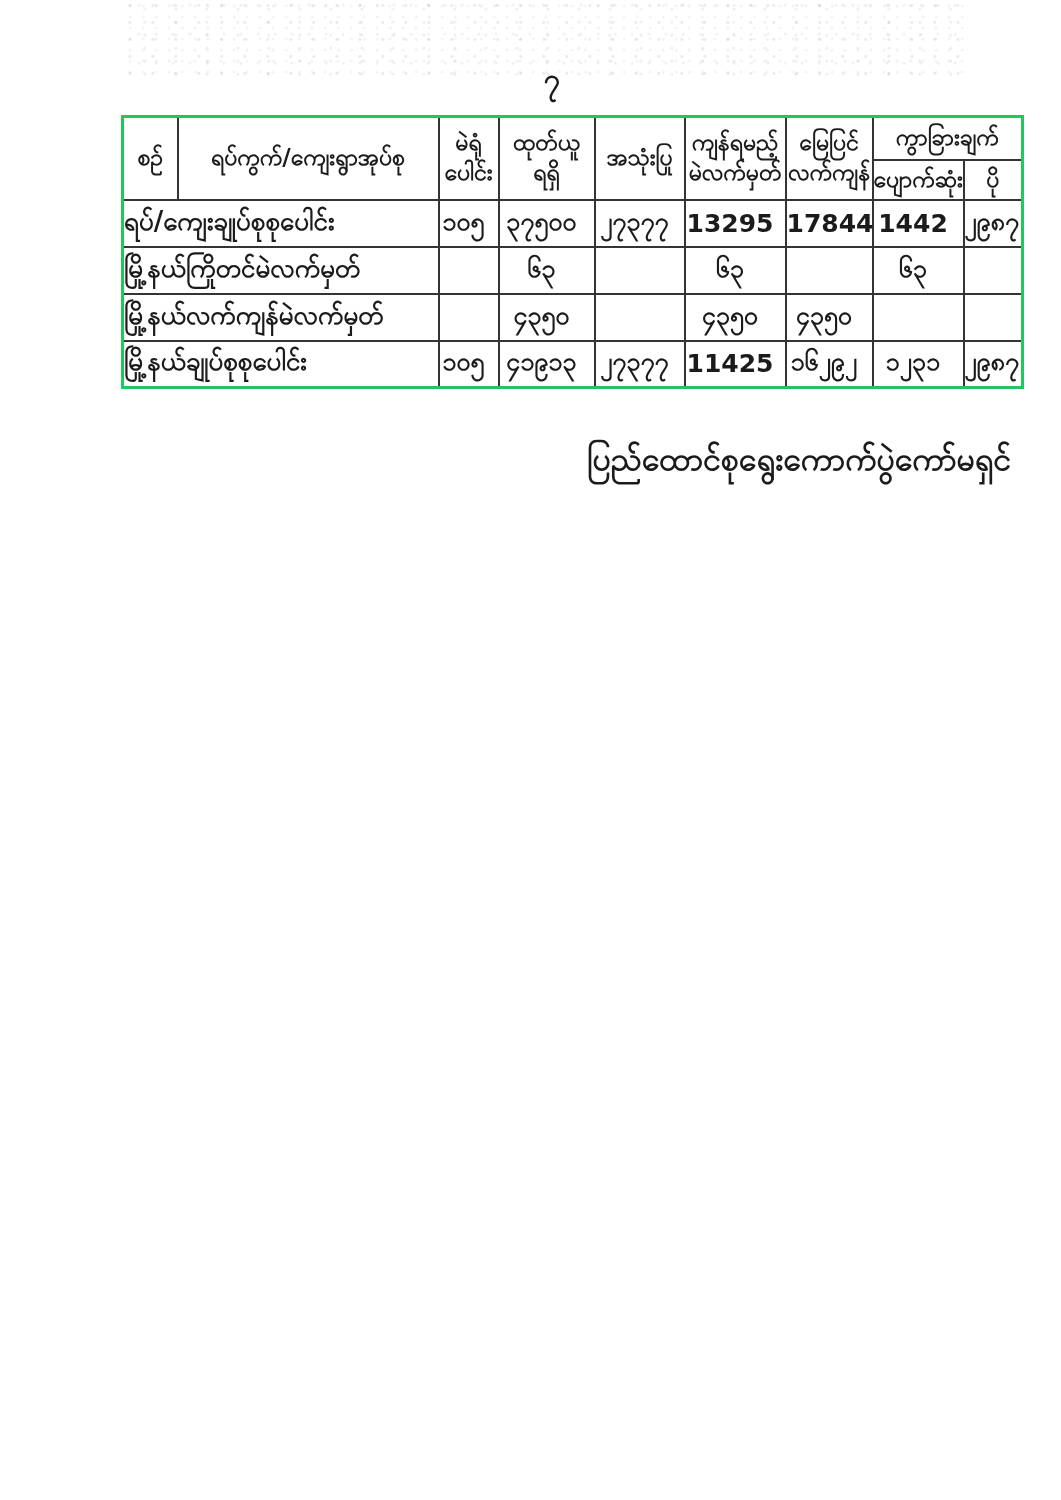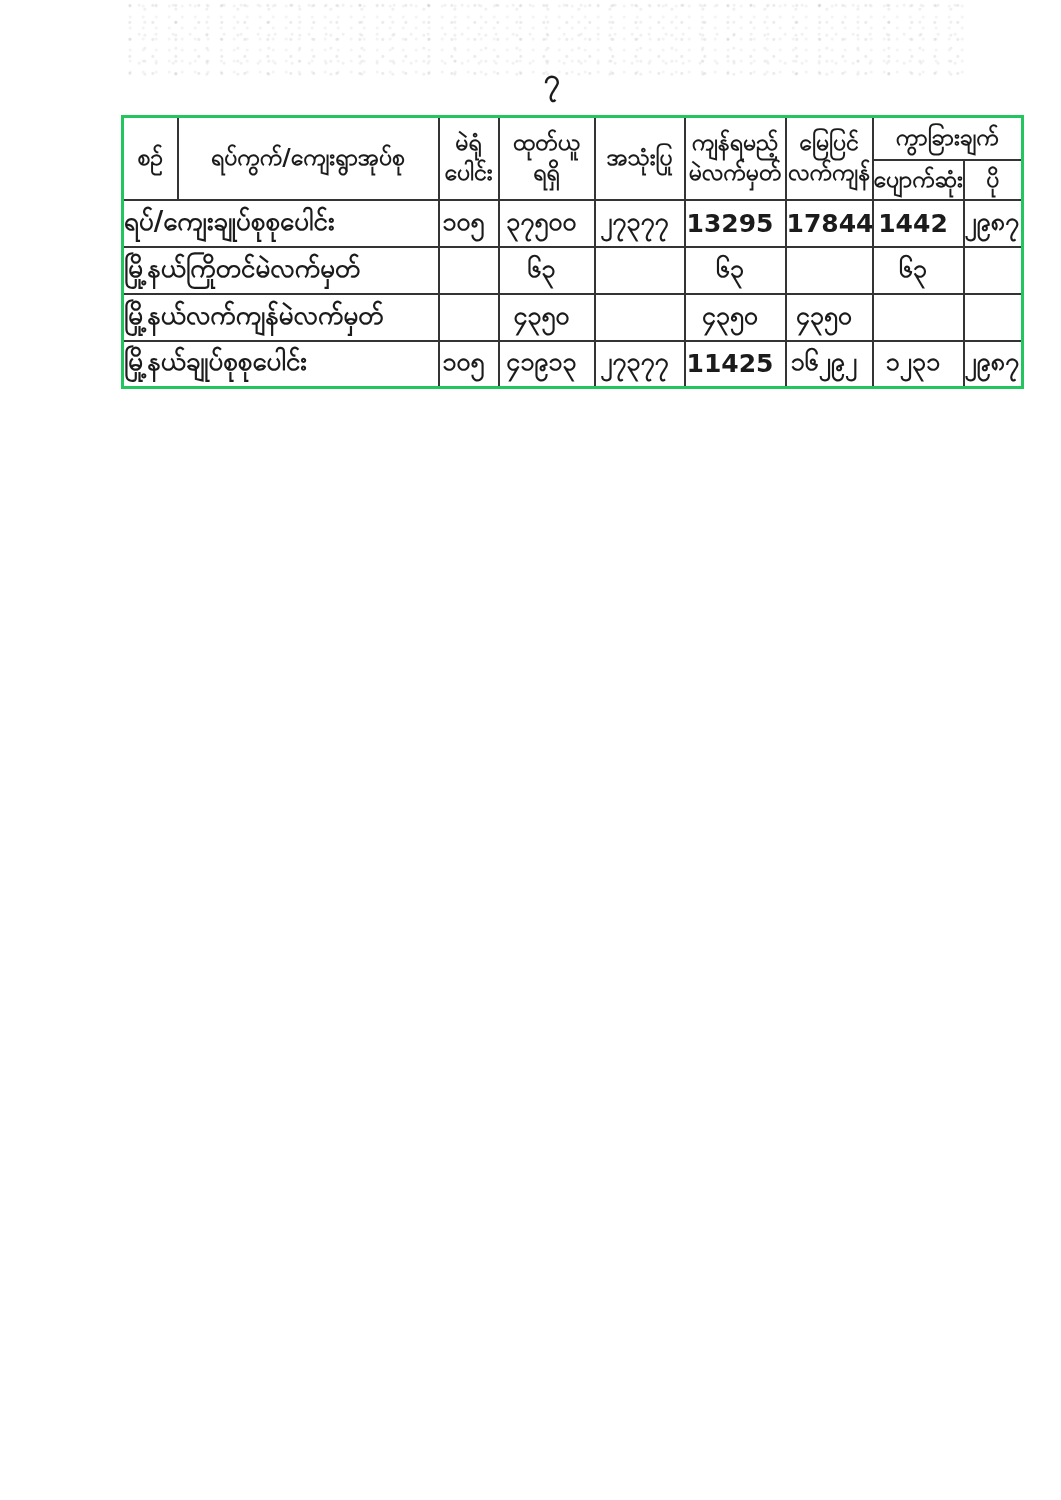--- a/index.html
+++ b/index.html
@@ -161,14 +161,15 @@
       <td class="num">၄၁၉၁၃</td>
       <td class="num">၂၇၃၇၇</td>
       <td class="num">11425</td>
       <td class="num">၁၆၂၉၂</td>
       <td class="num">၁၂၃၁</td>
       <td class="num">၂၉၈၇</td>
     </tr>
   </tbody>
     </table>
 
+  <div class="sig-line">ပြည်ထောင်စုရွေးကောက်ပွဲကော်မရှင်</div>
 
 </div>
 
 </body></html>

